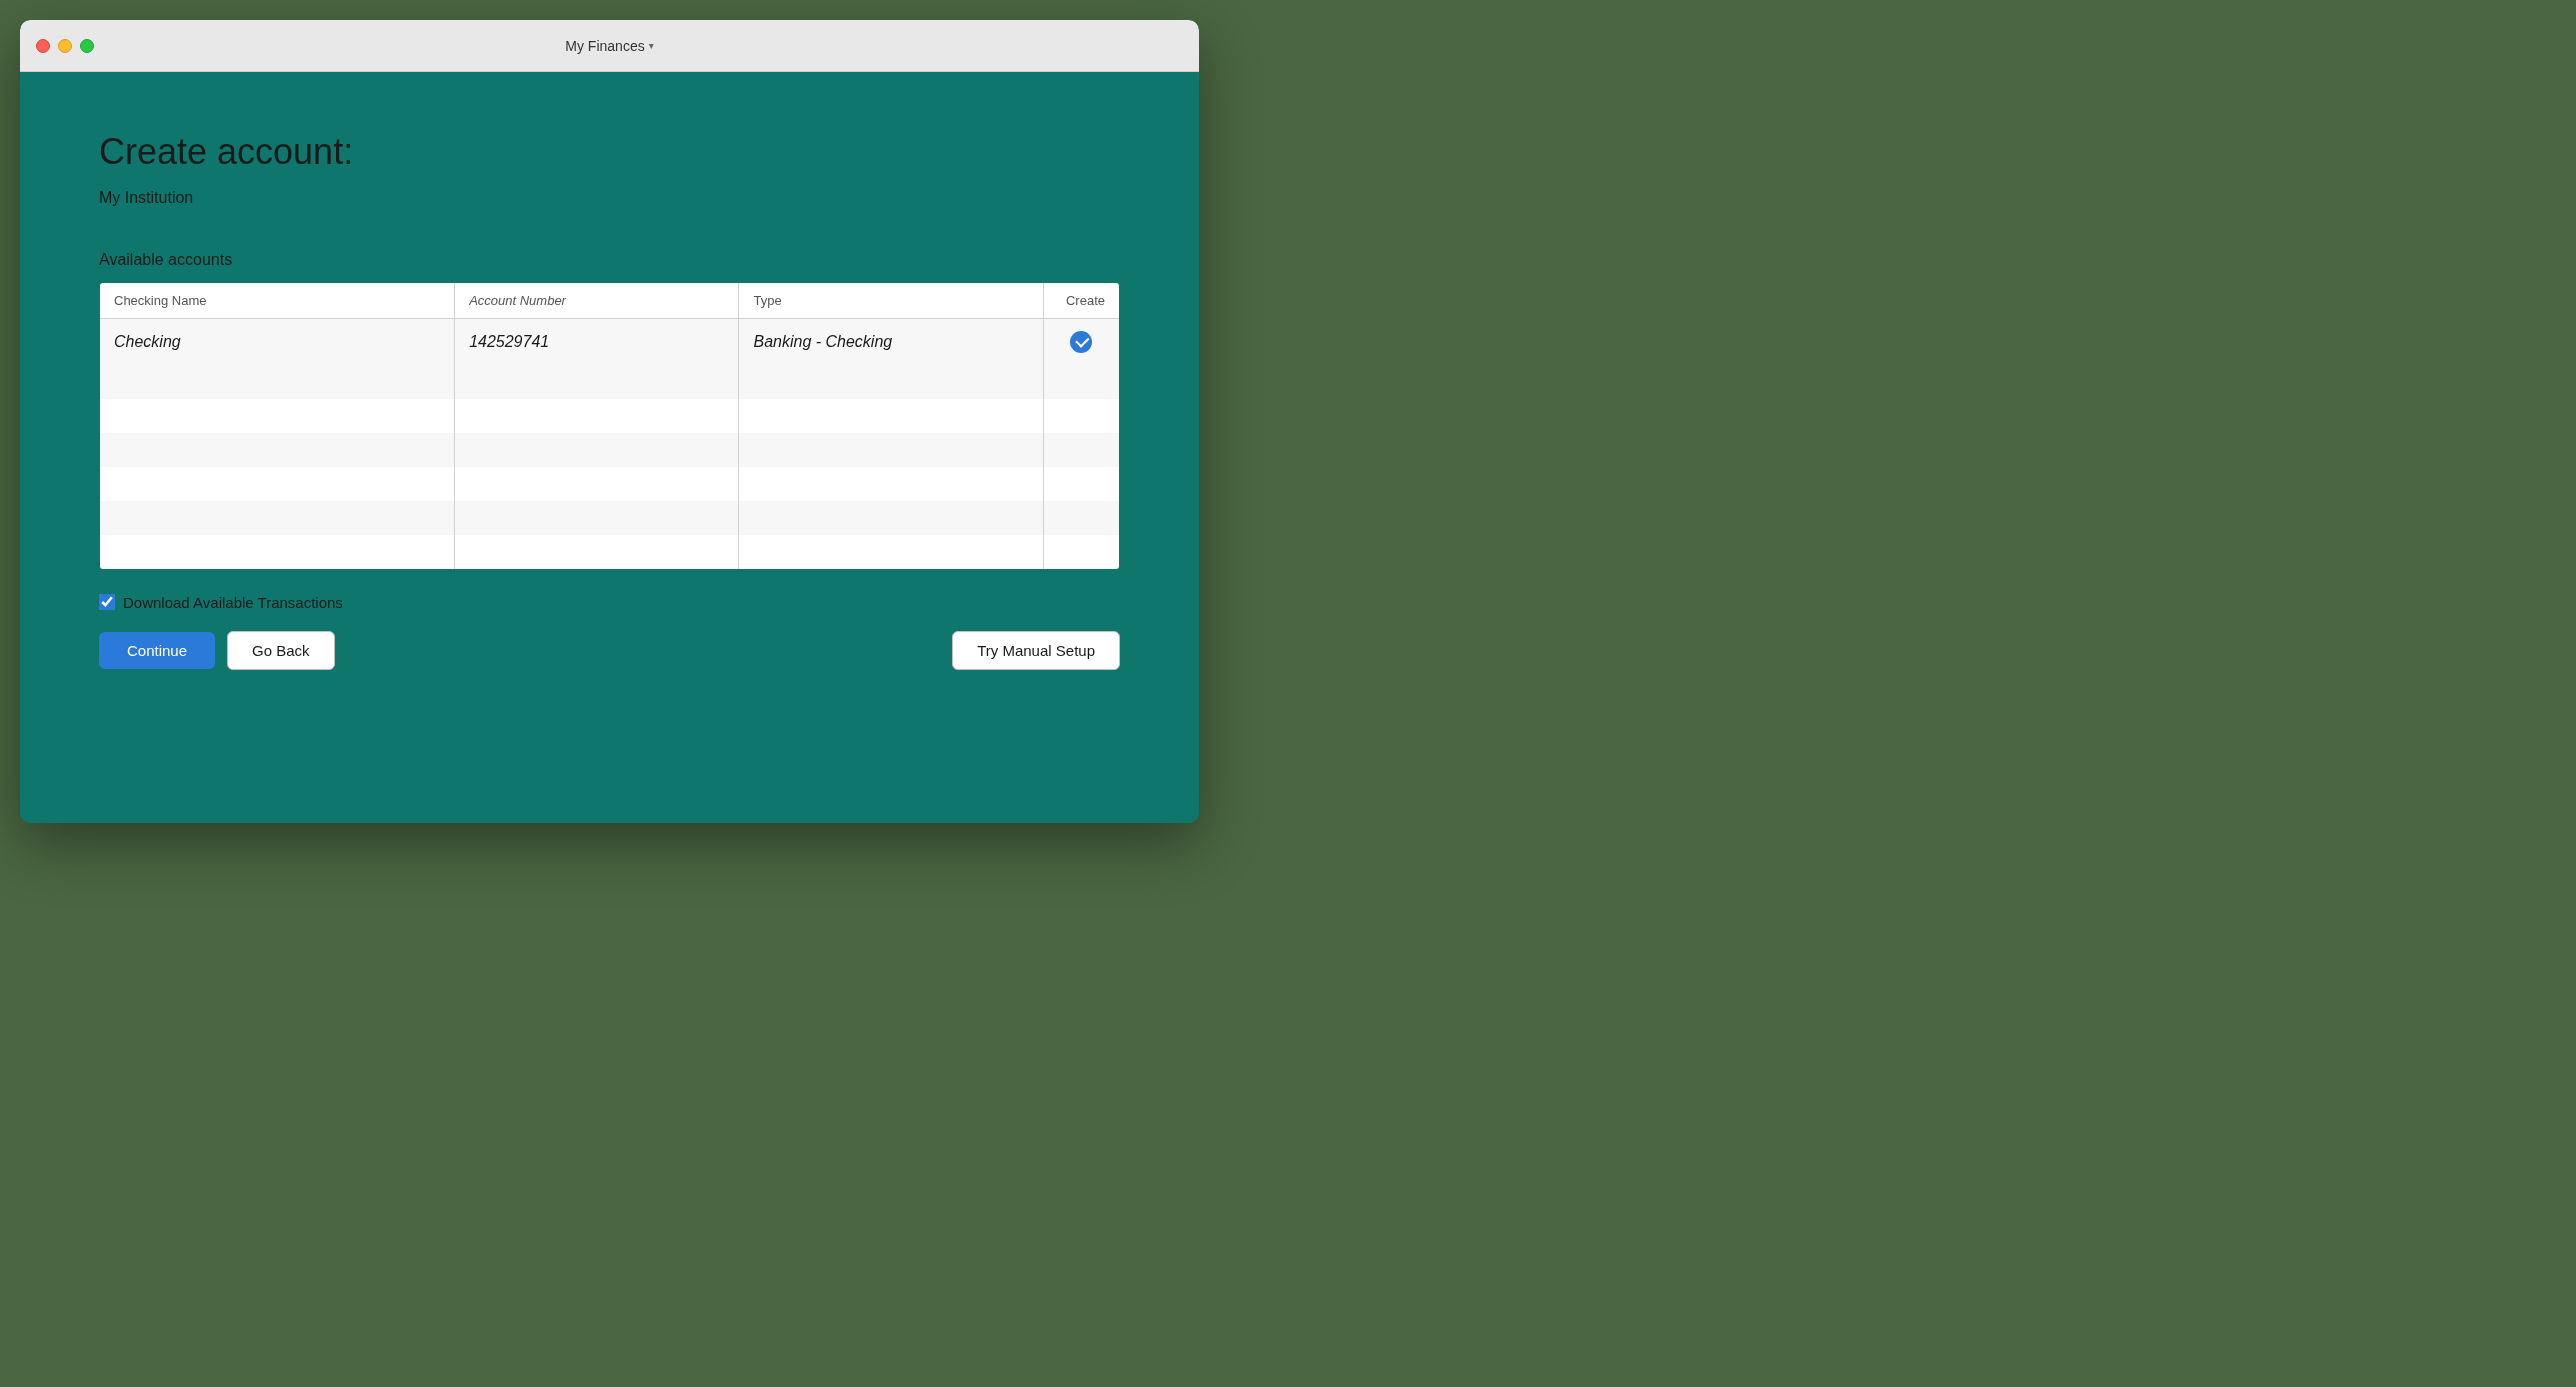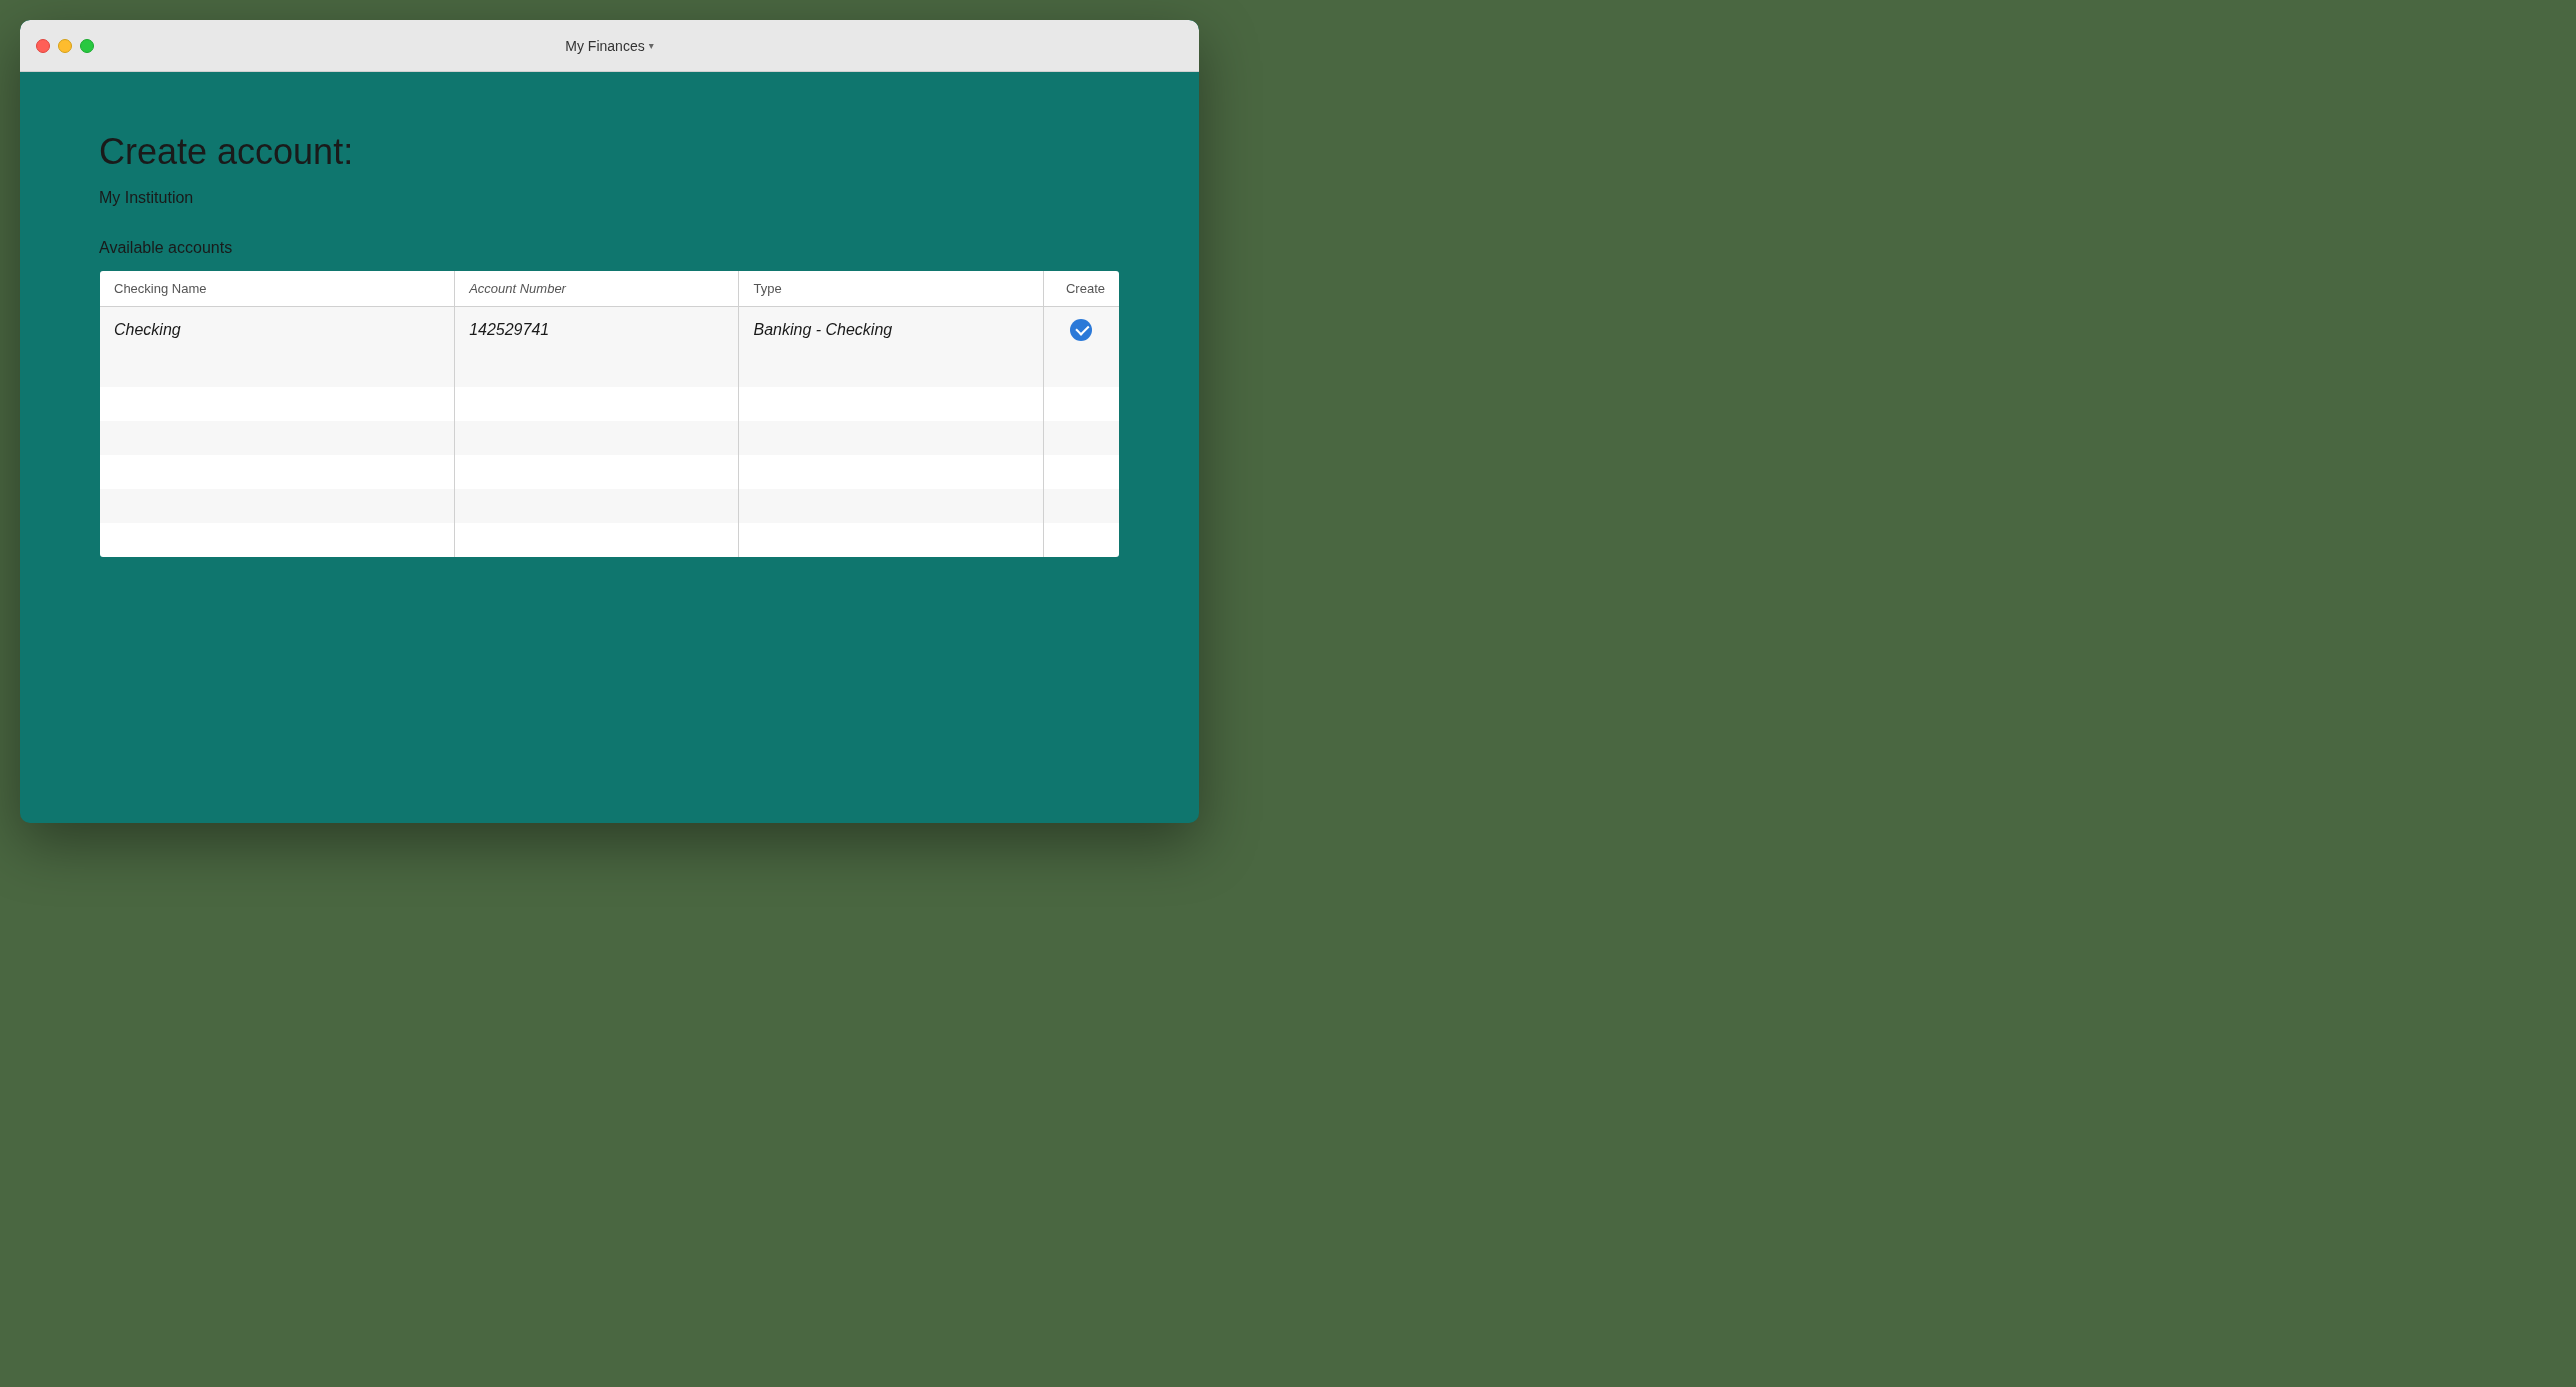--- a/index.html
+++ b/index.html
@@ -100,21 +100,21 @@
     .page-title {
       font-size: 36px;
       font-weight: 300;
       color: #1a1a1a;
       margin-bottom: 16px;
     }
 
     .institution-name {
       font-size: 16px;
       color: #1a1a1a;
-      margin-bottom: 32px;
+      margin-bottom: 44px;
     }
 
     .section-label {
       font-size: 16px;
       color: #1a1a1a;
       margin-bottom: 13px;
     }
 
     .accounts-table {
       width: 100%;
@@ -341,15 +341,28 @@
         </tr>
         <tr class="empty-row">
           <td></td>
             <td></td>
             <td></td>
             <td></td>
         </tr>
       </tbody>
     </table>
 
+    <div class="bottom-section">
+      <div class="checkbox-row">
+        <input type="checkbox" class="checkbox-input" checked="" style="">
+        <label class="checkbox-label">Download Available Transactions</label>
+      </div>
+
+      <div class="button-row">
+        <button class="btn-continue">Continue</button>
+        <button class="btn-secondary">Go Back</button>
+        <div class="spacer"></div>
+        <button class="btn-manual">Try Manual Setup</button>
+      </div>
+    </div>
   </div>
 </div>
 
 
 </body></html>

